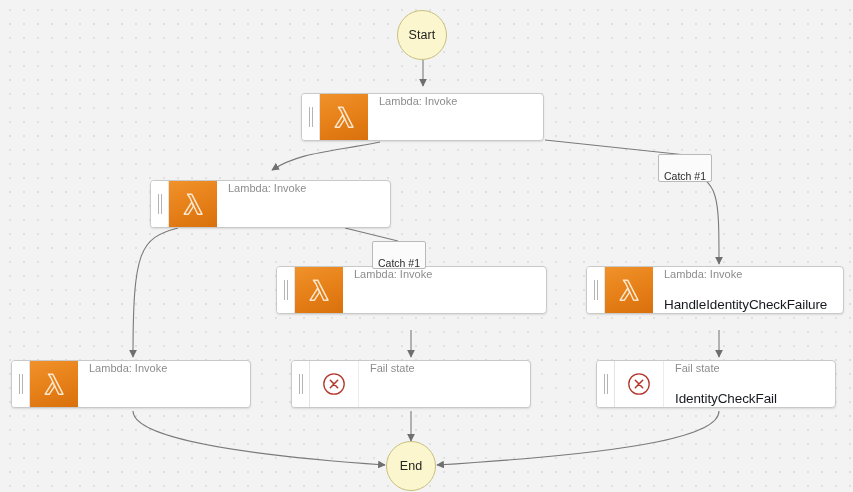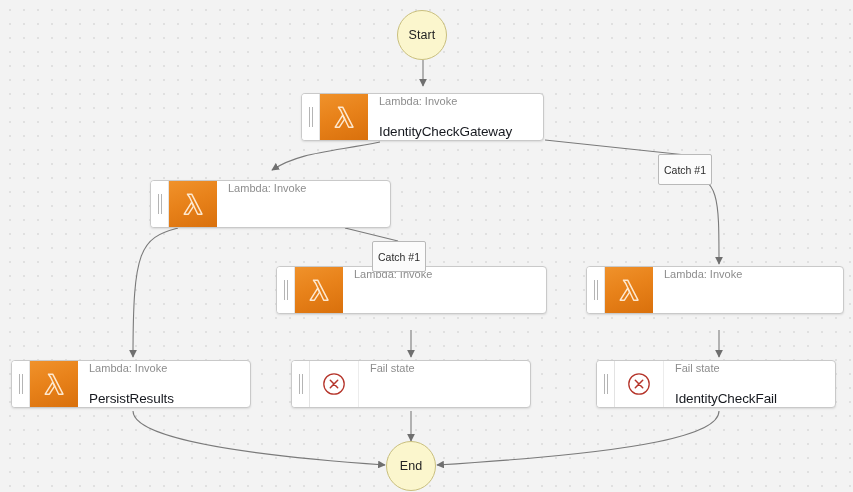--- a/index.html
+++ b/index.html
@@ -114,22 +114,22 @@
     font-size: 13.5px;
     color: #16191f;
     line-height: 17px;
     white-space: nowrap;
     letter-spacing: -0.1px;
   }
 
   
   .catch {
     position: absolute;
-    height: 31px;
-    padding: 7px 5px;
+    height: 25px;
+    padding: 13px 5px;
     background: #fbfbfb;
     border: 1px solid #b9b9b9;
     border-radius: 2px;
     font-size: 10.5px;
     color: #2b2b2b;
     line-height: 16px;
     white-space: nowrap;
     box-sizing: border-box;
   }
 </style>
@@ -184,21 +184,20 @@
         <i></i>
       </div>
     <div class="iconbox lambda">
       <svg width="30" height="30" viewBox="0 0 30 30" aria-hidden="true">
         <path d="M9.5 5.2 h4.2 L24 25.2 h-4.3 L11.6 8.2 z" fill="none" stroke="#fde8cf" stroke-width="1.5" stroke-linejoin="round"></path>
         <path d="M13.6 13.4 L6.2 25.2 h4.2 L15.6 17.2 z" fill="none" stroke="#fde8cf" stroke-width="1.5" stroke-linejoin="round"></path>
       </svg>
     </div>
     <div class="labels">
       <div class="kind">Lambda: Invoke</div>
-      <div class="name">IdentityCheckGateway</div>
     </div>
   </div>
 
   <div class="node" style="left:150px; top:180px; width:241px;">
     <div class="grip">
         <i></i>
         <i></i>
       </div>
     <div class="iconbox lambda">
       <svg width="30" height="30" viewBox="0 0 30 30" aria-hidden="true">
@@ -233,37 +232,37 @@
         <i></i>
       </div>
     <div class="iconbox lambda">
       <svg width="30" height="30" viewBox="0 0 30 30" aria-hidden="true">
         <path d="M9.5 5.2 h4.2 L24 25.2 h-4.3 L11.6 8.2 z" fill="none" stroke="#fde8cf" stroke-width="1.5" stroke-linejoin="round"></path>
         <path d="M13.6 13.4 L6.2 25.2 h4.2 L15.6 17.2 z" fill="none" stroke="#fde8cf" stroke-width="1.5" stroke-linejoin="round"></path>
       </svg>
     </div>
     <div class="labels">
       <div class="kind">Lambda: Invoke</div>
+      <div class="name">HandleIdentityCheckFailure</div>
     </div>
   </div>
 
   <div class="node" style="left:11px; top:360px; width:240px;">
     <div class="grip">
         <i></i>
         <i></i>
       </div>
     <div class="iconbox lambda">
       <svg width="30" height="30" viewBox="0 0 30 30" aria-hidden="true">
         <path d="M9.5 5.2 h4.2 L24 25.2 h-4.3 L11.6 8.2 z" fill="none" stroke="#fde8cf" stroke-width="1.5" stroke-linejoin="round"></path>
         <path d="M13.6 13.4 L6.2 25.2 h4.2 L15.6 17.2 z" fill="none" stroke="#fde8cf" stroke-width="1.5" stroke-linejoin="round"></path>
       </svg>
     </div>
     <div class="labels">
       <div class="kind">Lambda: Invoke</div>
-      <div class="name">PersistResults</div>
     </div>
   </div>
 
   <div class="node" style="left:291px; top:360px; width:240px;">
     <div class="grip">
         <i></i>
         <i></i>
       </div>
     <div class="iconbox fail">
       <svg width="26" height="26" viewBox="0 0 26 26" aria-hidden="true">

